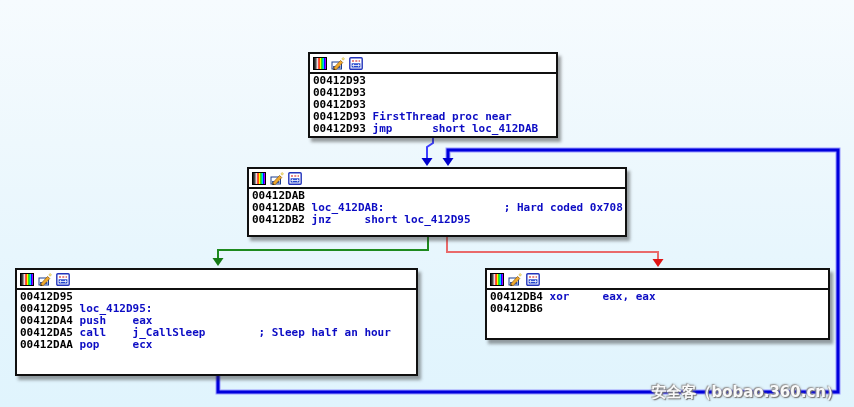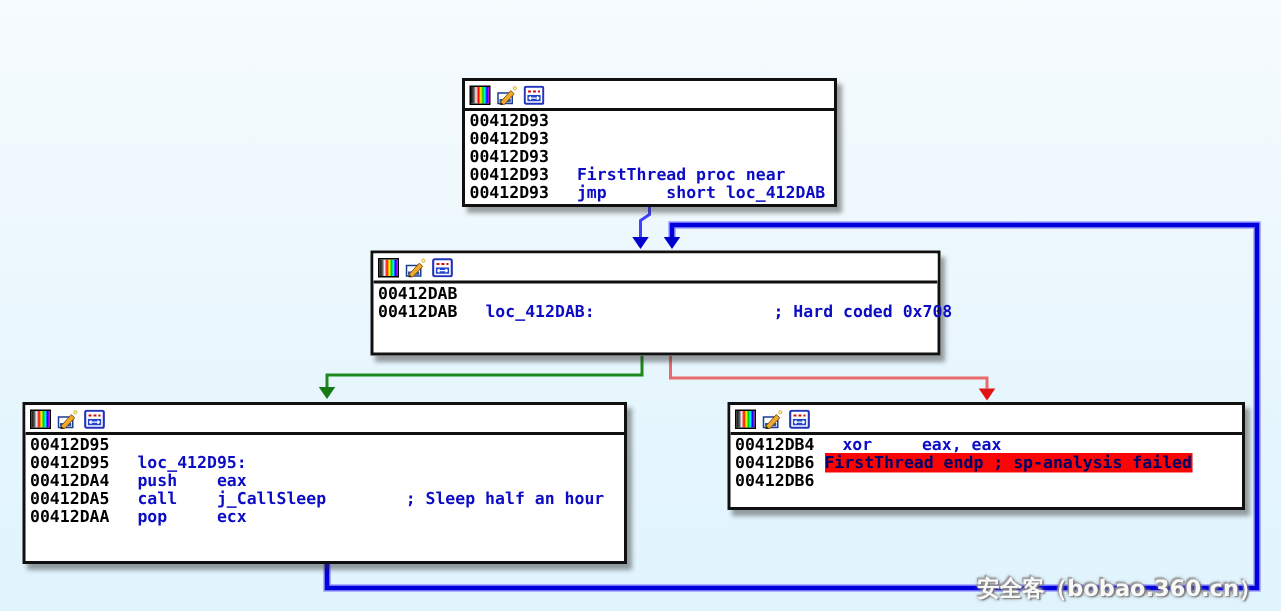--- a/index.html
+++ b/index.html
@@ -20,21 +20,21 @@
   }
   .ic{width:14px;height:13px;flex:0 0 auto;cursor:pointer;}
   .ic svg{display:block;width:14px;height:13px;}
   .ic-color{
     box-sizing:border-box;border:1px solid #000;
     background:linear-gradient(90deg,#101010 0%,#555 16%,#eee 28%,#ff0000 42%,#ffff00 54%,#00cc00 66%,#00ffff 77%,#0000ff 88%,#ff00ff 100%);
   }
   .nbody{padding:1px 3px 0 3px;}
   .ln{font:bold 11px/12px "DejaVu Sans Mono",monospace;white-space:pre;color:#0c0cc4;cursor:default;}
   .seg-addr{color:#000000;}
-  .seg-code{color:#0c0cc4;margin-left:12px;}
+  .seg-code{color:#0c0cc4;}
   .seg-num{color:#007b00;}
   .seg-hlY{background:#ffff00;color:#007b00;}
   .seg-hlR{background:#fb0404;color:#000068;}
   #watermark{
     position:absolute;right:13px;bottom:5px;
     font:bold 15px "DejaVu Sans",sans-serif;color:rgba(255,255,255,.95);
     text-shadow:1px 1px 1px #777,-1px -1px 1px #999,0 0 3px #888;
     pointer-events:none;white-space:nowrap;margin-top:12px;
   }
 </style>
@@ -100,20 +100,21 @@
               <rect x="0.8" y="0.8" width="12.4" height="11.4" rx="1" fill="#ffffff" stroke="#2233bb" stroke-width="1.4"></rect>
               <line x1="3" y1="4" x2="11" y2="4" stroke="#cc1111" stroke-width="1.2" stroke-dasharray="2 1.3"></line>
               <rect x="2.6" y="6.3" width="8.8" height="4.2" fill="#2244cc"></rect>
               <path d="M3.6 8.4 h6.8 M3.6 8.4 l1.4 -1.1 M3.6 8.4 l1.4 1.1 M10.4 8.4 l-1.4 -1.1 M10.4 8.4 l-1.4 1.1" stroke="#ffffff" stroke-width="0.9" fill="none"></path>
             </svg>
           </span>
         </div>
         <div class="nbody">
           <div class="ln"><span class="seg-addr">00412DAB</span></div>
           <div class="ln"><span class="seg-addr">00412DAB </span><span class="seg-code">loc_412DAB:                  ; Hard coded 0x708</span></div>
+          <div class="ln"><span class="seg-addr">00412DB2 </span><span class="seg-code">jnz     short loc_412D95</span></div>
         </div>
       </div>
       <div class="node" style="left: 15px; top: 268px; width: 403px; height: 108px;">
         <div class="titlebar">
           <span class="ic ic-color"></span>
           <span class="ic">
             <svg viewBox="0 0 14 13">
               <rect x="1" y="5" width="9.5" height="7" fill="#ffffff" stroke="#1b3d8f" stroke-width="1"></rect>
               <rect x="2" y="9" width="7.5" height="2.2" fill="#2c53b0"></rect>
               <polygon points="2.6,11 9.6,3.4 11.8,5.6 4.8,13" fill="#f0a92c" stroke="#7a4a00" stroke-width="0.6"></polygon>
@@ -154,19 +155,18 @@
             <svg viewBox="0 0 14 13">
               <rect x="0.8" y="0.8" width="12.4" height="11.4" rx="1" fill="#ffffff" stroke="#2233bb" stroke-width="1.4"></rect>
               <line x1="3" y1="4" x2="11" y2="4" stroke="#cc1111" stroke-width="1.2" stroke-dasharray="2 1.3"></line>
               <rect x="2.6" y="6.3" width="8.8" height="4.2" fill="#2244cc"></rect>
               <path d="M3.6 8.4 h6.8 M3.6 8.4 l1.4 -1.1 M3.6 8.4 l1.4 1.1 M10.4 8.4 l-1.4 -1.1 M10.4 8.4 l-1.4 1.1" stroke="#ffffff" stroke-width="0.9" fill="none"></path>
             </svg>
           </span>
         </div>
         <div class="nbody">
           <div class="ln"><span class="seg-addr">00412DB4 </span><span class="seg-code">xor     eax, eax</span></div>
-          <div class="ln"><span class="seg-addr">00412DB6 </span><span class="seg-hlR">FirstThread endp ; sp-analysis failed</span></div>
           <div class="ln"><span class="seg-addr">00412DB6</span></div>
         </div>
       </div>
     </div>
   <div id="watermark">安全客（bobao.360.cn）</div>
 </div>
 
 </body></html>

